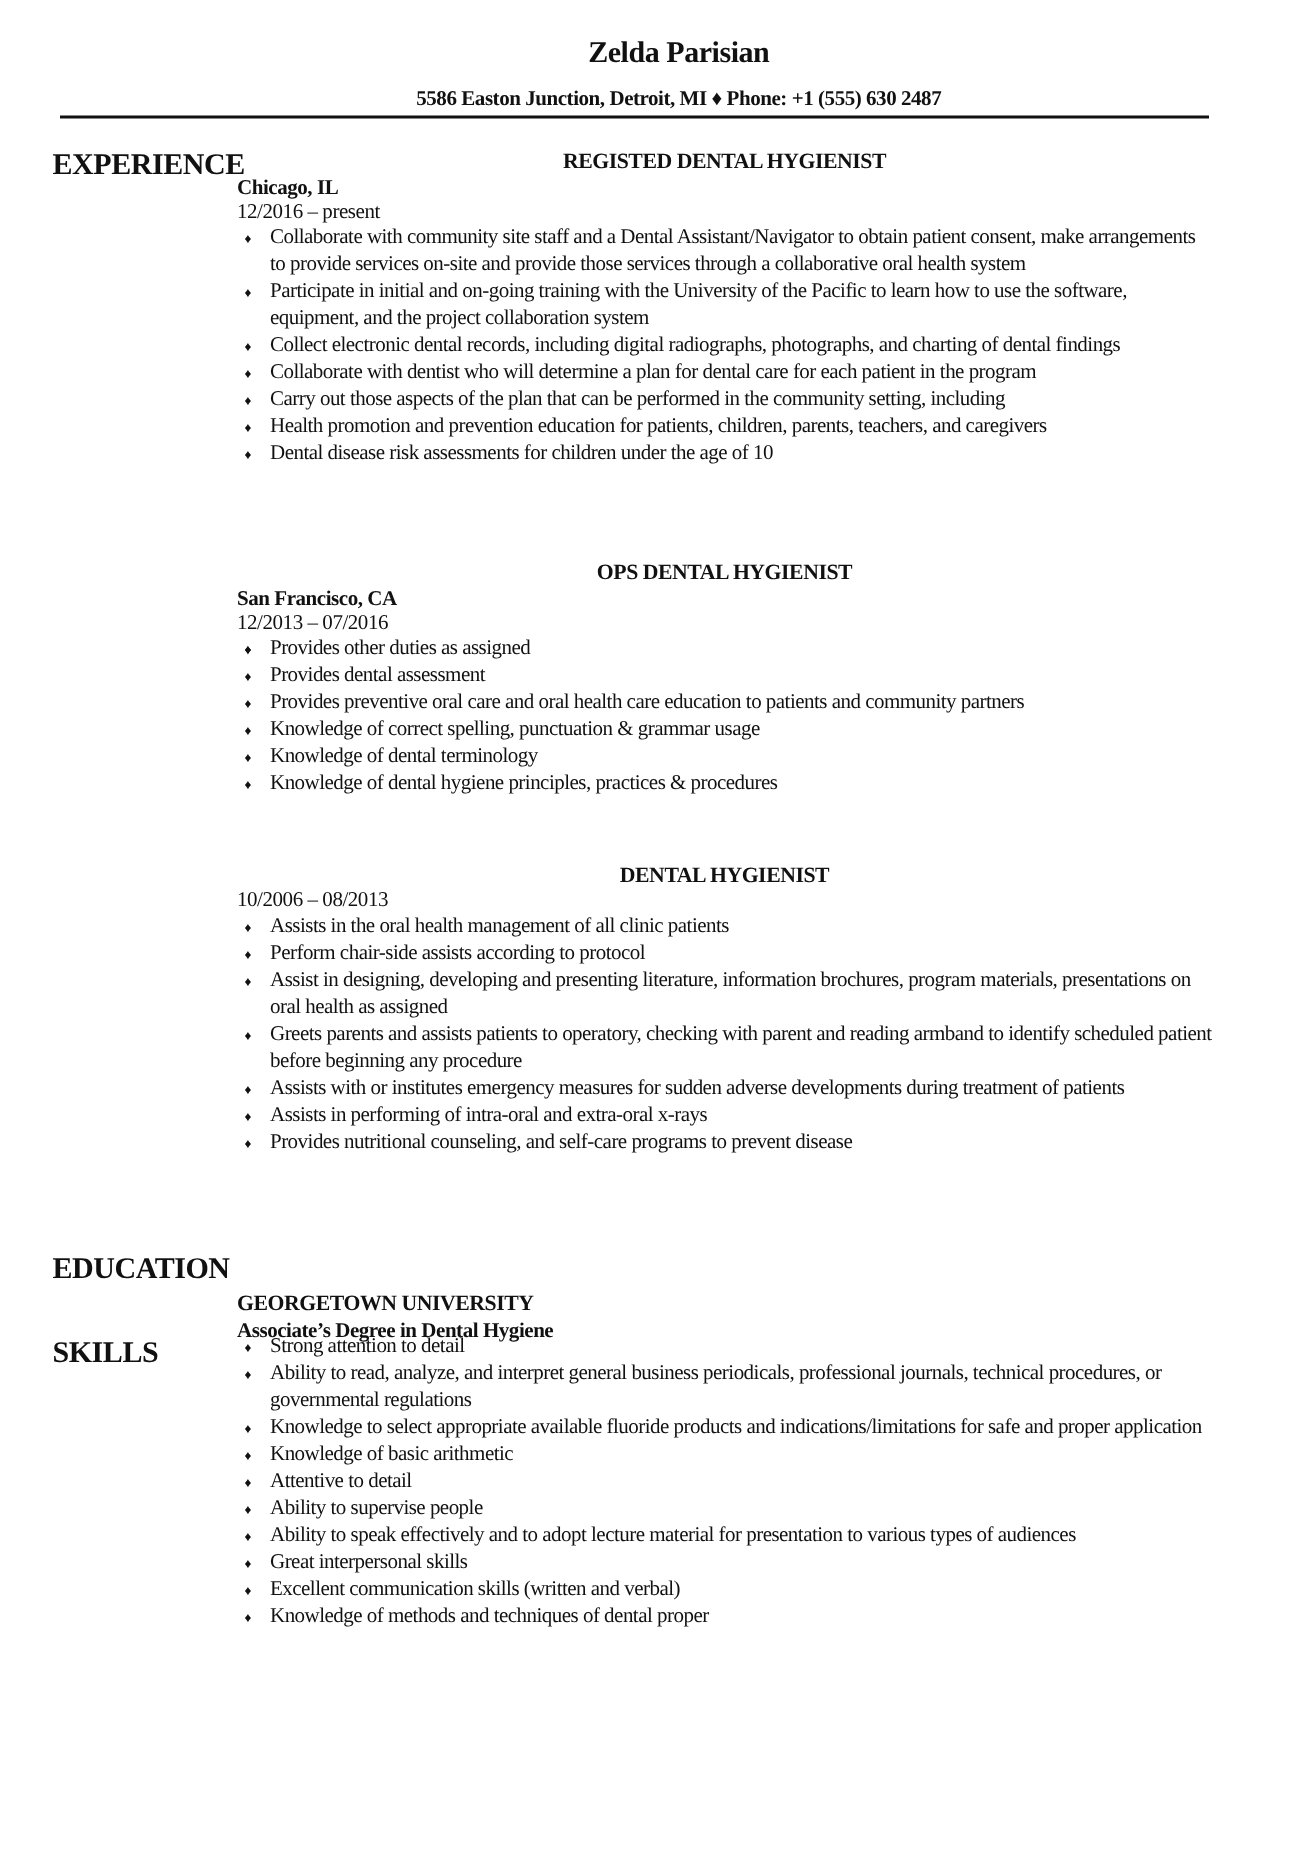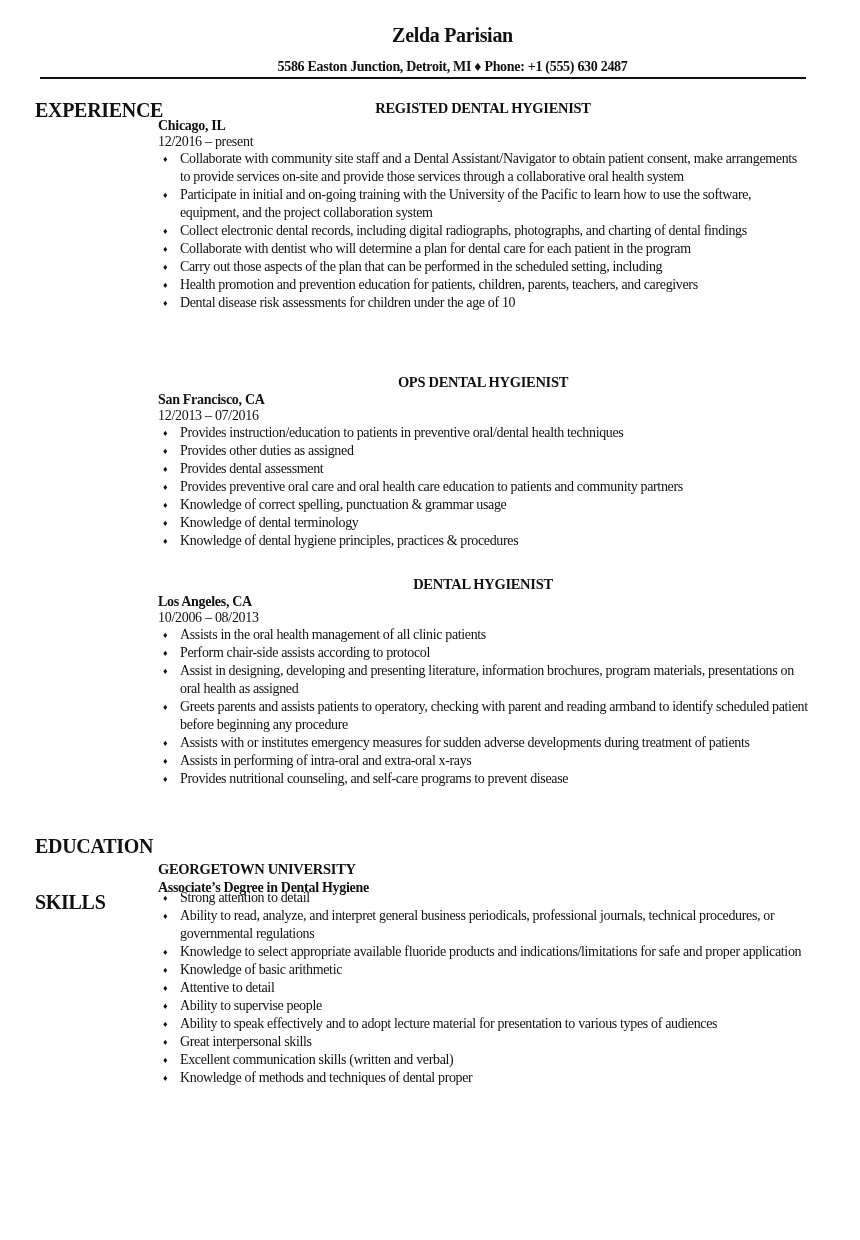--- a/index.html
+++ b/index.html
@@ -50,44 +50,43 @@
 
 <div class="col" style="top:99px">
   <div class="job-title">REGISTED DENTAL HYGIENIST</div>
   <div class="job-loc">Chicago, IL</div>
   <div class="job-dates">12/2016 – present</div>
   <ul class="bullets">
       <li><span class="dot">♦</span><span>Collaborate with community site staff and a Dental Assistant/Navigator to obtain patient consent, make arrangements to provide services on-site and provide those services through a collaborative oral health system</span></li>
       <li><span class="dot">♦</span><span>Participate in initial and on-going training with the University of the Pacific to learn how to use the software, equipment, and the project collaboration system</span></li>
       <li><span class="dot">♦</span><span>Collect electronic dental records, including digital radiographs, photographs, and charting of dental findings</span></li>
       <li><span class="dot">♦</span><span>Collaborate with dentist who will determine a plan for dental care for each patient in the program</span></li>
-      <li><span class="dot">♦</span><span>Carry out those aspects of the plan that can be performed in the scheduled setting, including</span></li>
+      <li><span class="dot">♦</span><span>Carry out those aspects of the plan that can be performed in the community setting, including</span></li>
       <li><span class="dot">♦</span><span>Health promotion and prevention education for patients, children, parents, teachers, and caregivers</span></li>
       <li><span class="dot">♦</span><span>Dental disease risk assessments for children under the age of 10</span></li>
     </ul>
 </div>
 
 <div class="col" style="top:373px">
   <div class="job-title">OPS DENTAL HYGIENIST</div>
   <div class="job-loc">San Francisco, CA</div>
   <div class="job-dates">12/2013 – 07/2016</div>
   <ul class="bullets">
-      <li><span class="dot">♦</span><span>Provides instruction/education to patients in preventive oral/dental health techniques</span></li>
+      <li><span class="dot">♦</span></li>
       <li><span class="dot">♦</span><span>Provides other duties as assigned</span></li>
       <li><span class="dot">♦</span><span>Provides dental assessment</span></li>
       <li><span class="dot">♦</span><span>Provides preventive oral care and oral health care education to patients and community partners</span></li>
       <li><span class="dot">♦</span><span>Knowledge of correct spelling, punctuation &amp; grammar usage</span></li>
       <li><span class="dot">♦</span><span>Knowledge of dental terminology</span></li>
       <li><span class="dot">♦</span><span>Knowledge of dental hygiene principles, practices &amp; procedures</span></li>
     </ul>
 </div>
 
 <div class="col" style="top:575px">
   <div class="job-title">DENTAL HYGIENIST</div>
-  <div class="job-loc">Los Angeles, CA</div>
   <div class="job-dates">10/2006 – 08/2013</div>
   <ul class="bullets">
       <li><span class="dot">♦</span><span>Assists in the oral health management of all clinic patients</span></li>
       <li><span class="dot">♦</span><span>Perform chair-side assists according to protocol</span></li>
       <li><span class="dot">♦</span><span>Assist in designing, developing and presenting literature, information brochures, program materials, presentations on oral health as assigned</span></li>
       <li><span class="dot">♦</span><span>Greets parents and assists patients to operatory, checking with parent and reading armband to identify scheduled patient before beginning any procedure</span></li>
       <li><span class="dot">♦</span><span>Assists with or institutes emergency measures for sudden adverse developments during treatment of patients</span></li>
       <li><span class="dot">♦</span><span>Assists in performing of intra-oral and extra-oral x-rays</span></li>
       <li><span class="dot">♦</span><span>Provides nutritional counseling, and self-care programs to prevent disease</span></li>
     </ul>

